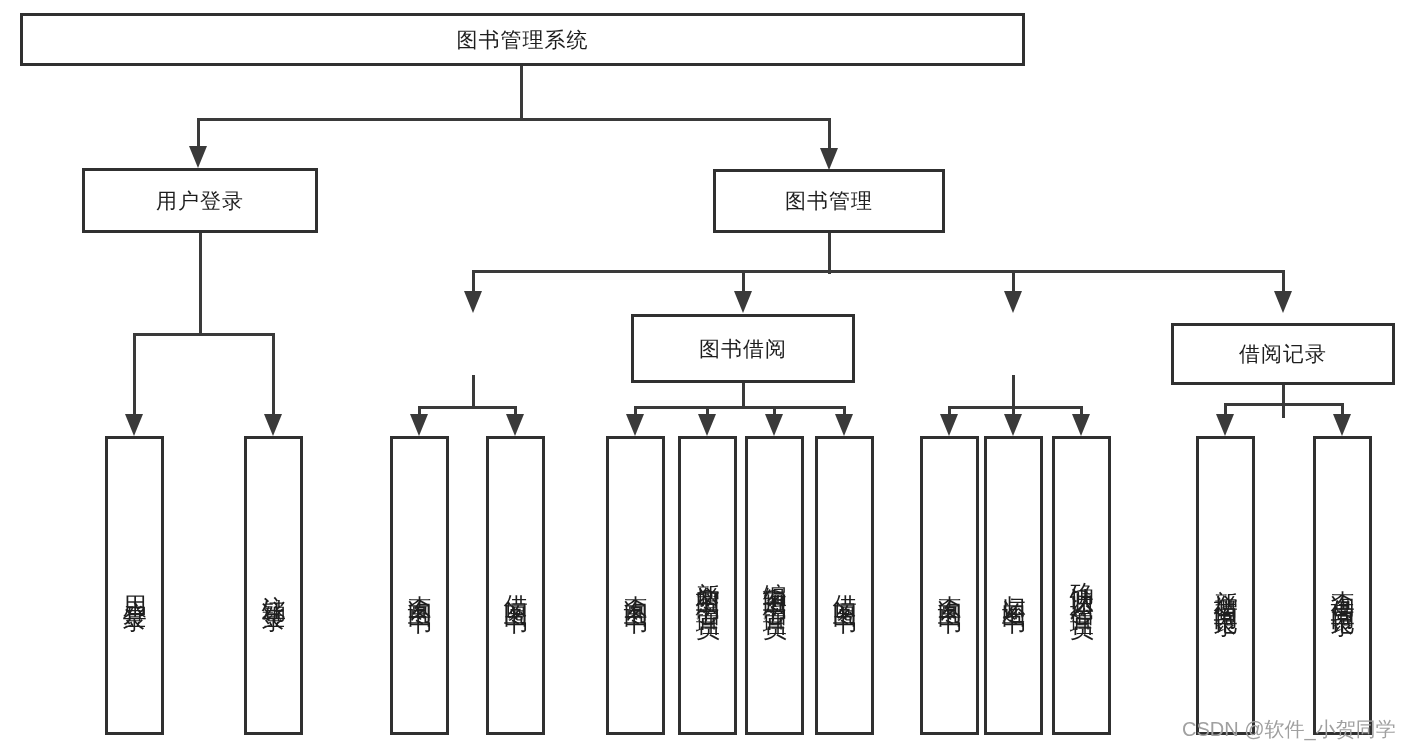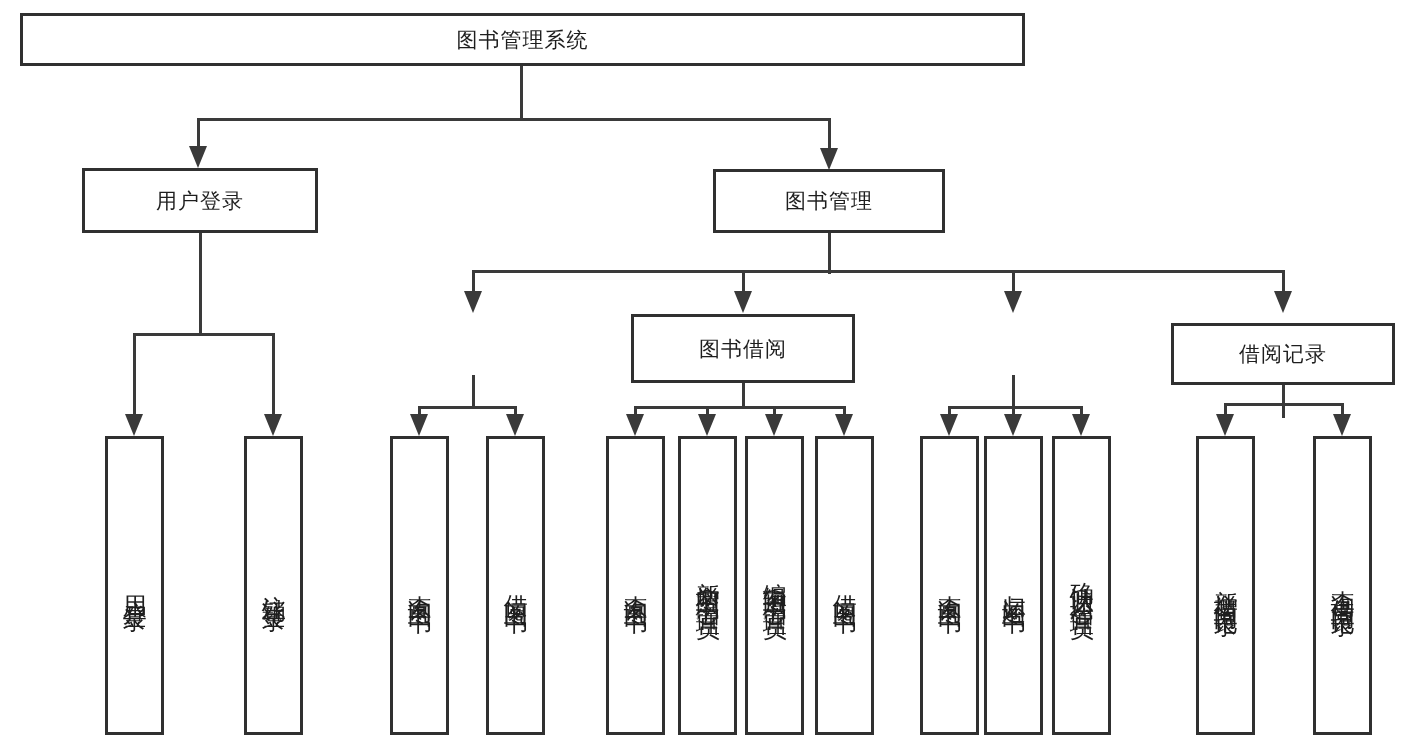--- a/index.html
+++ b/index.html
@@ -164,14 +164,15 @@
   <div class="node leaf" style="left:1052px;">
     <span class="vtext">确认归还（管理员）</span>
   </div>
   <div class="node leaf" style="left:1196px;">
     <span class="vtext">新增借阅记录</span>
   </div>
   <div class="node leaf" style="left:1313px;">
     <span class="vtext">查询借阅记录</span>
   </div>
 
+  <div class="watermark">CSDN @软件_小贺同学</div>
 
 </div>
 
 </body></html>

